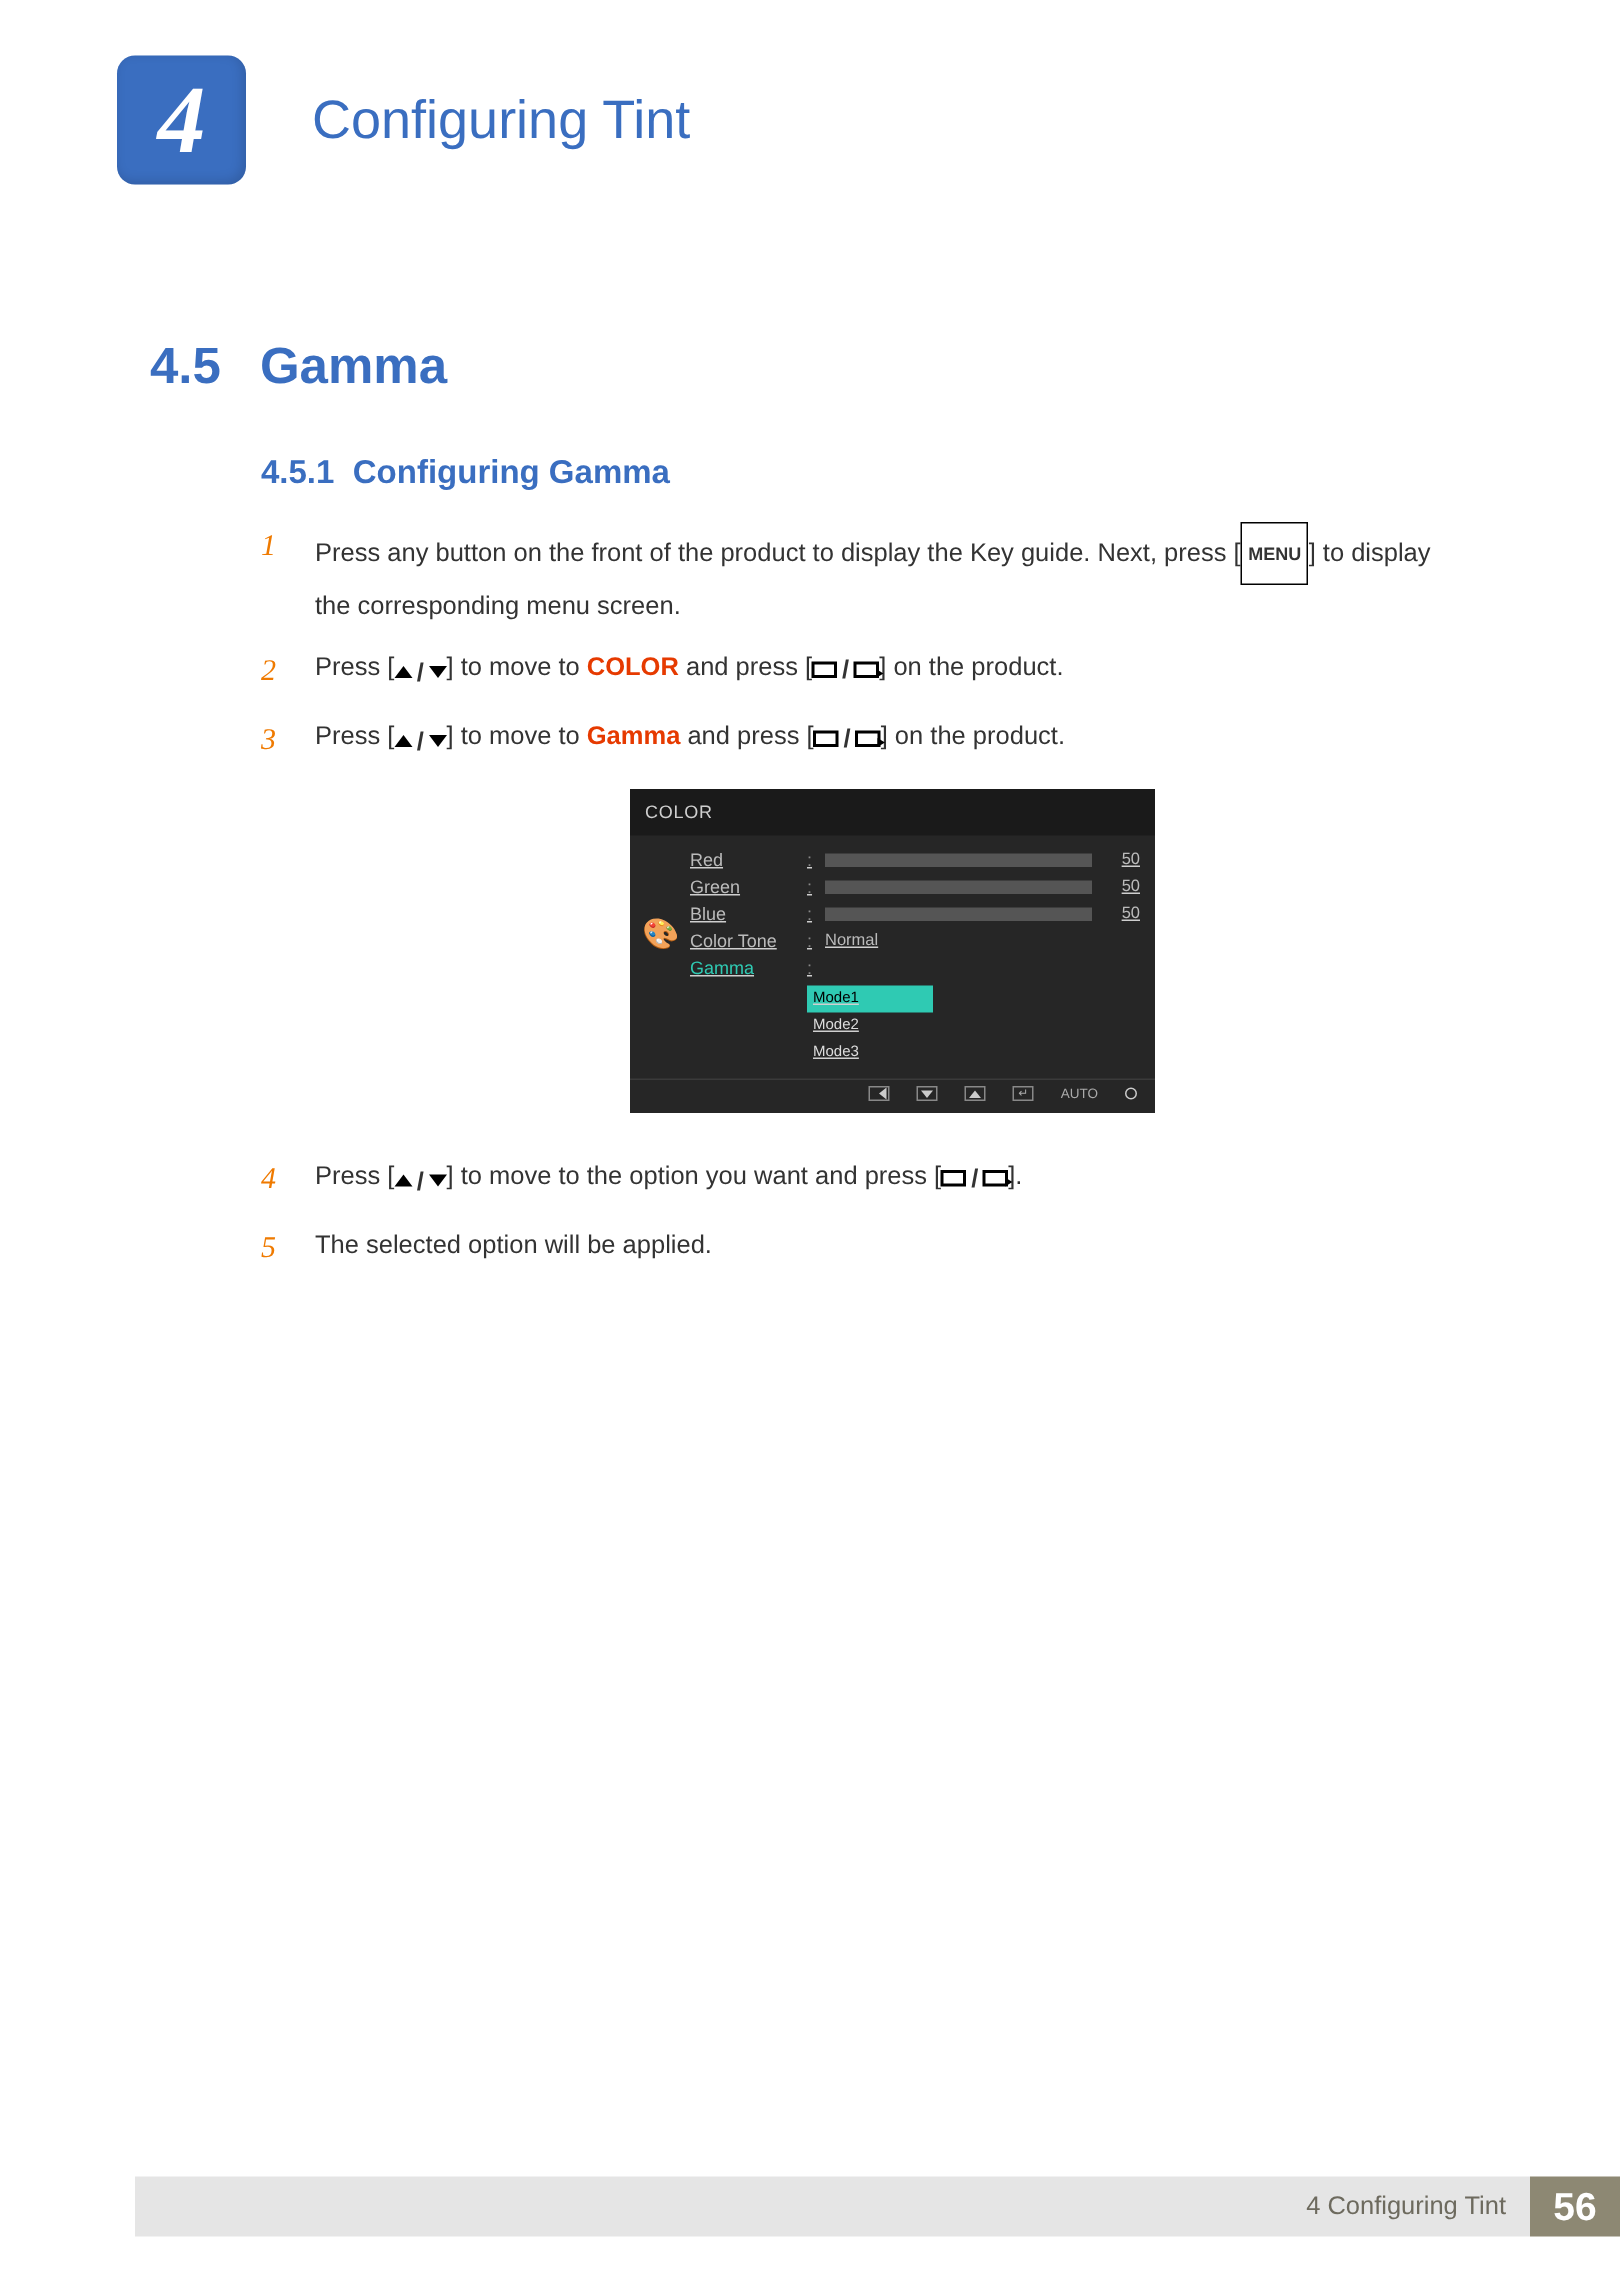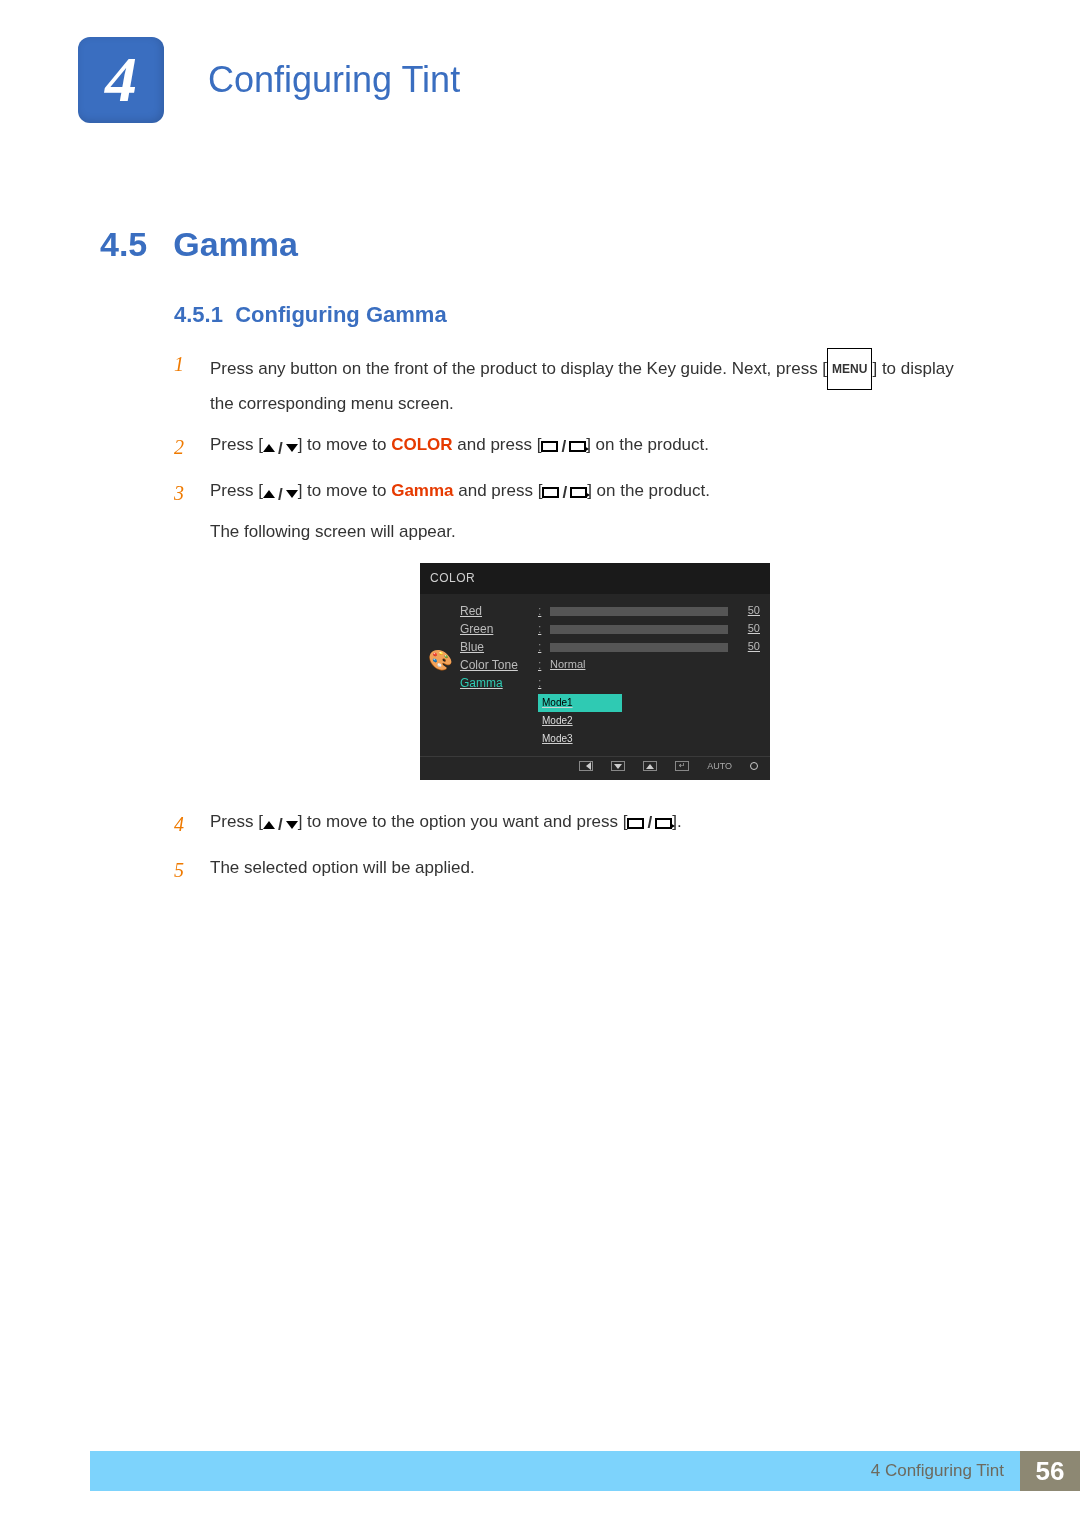--- a/index.html
+++ b/index.html
@@ -122,21 +122,21 @@
   .osd-nav .ntri { width:0;height:0;border-left:4px solid transparent;border-right:4px solid transparent;}
   .osd-nav .up{border-bottom:5px solid #ccc;}
   .osd-nav .dn{border-top:5px solid #ccc;}
   .osd-nav .lf{border-top:4px solid transparent;border-bottom:4px solid transparent;border-right:5px solid #ccc;}
   .osd-nav .power{ width:8px;height:8px;border:1px solid #ccc;border-radius:50%; position:relative;}
 
   .footer {
     position:absolute; left:90px; right:0; bottom:36px;
     height:40px; display:flex; align-items:stretch;
   }
-  .footer-bar { flex:1; background:#7dd3fc; display:flex; align-items:center; justify-content:flex-end; padding-right:16px; color:#6d6a5e; font-size:17px;}
+  .footer-bar { flex:1; background:#e5e5e5; display:flex; align-items:center; justify-content:flex-end; padding-right:16px; color:#6d6a5e; font-size:17px;}
   .footer-page { width:60px; background:#8d8873; color:#fff; font-size:26px; font-weight:bold; display:flex; align-items:center; justify-content:center;}
 </style>
 </head>
 <body>
 
 <div class="header">
   <div class="chapter-badge">4</div>
   <div class="chapter-title">Configuring Tint</div>
 </div>
 
@@ -181,21 +181,20 @@
       <div class="step-text">
         <span>Press [</span><span class="arrows-icon">
             <span class="tri-up"></span>
             <span class="slash">/</span>
             <span class="tri-down"></span>
           </span><span>] to move to </span><span class="kw-gamma">Gamma</span><span> and press [</span><span class="enter-icon">
             <span class="rect-icon"></span>
             <span class="slash">/</span>
             <span class="rect-icon2"></span>
           </span><span>] on the product.</span>
-        <div style="margin-top:10px;">The following screen will appear.</div>
 
         <div class="osd-wrap">
           <div class="osd">
             <div class="osd-title">COLOR</div>
             <div class="osd-body">
               <div class="osd-icon">🎨</div>
               <div class="osd-rows">
                 <div class="osd-row">
                   <span class="osd-label">Red</span>
                     <span class="osd-colon">:</span>

